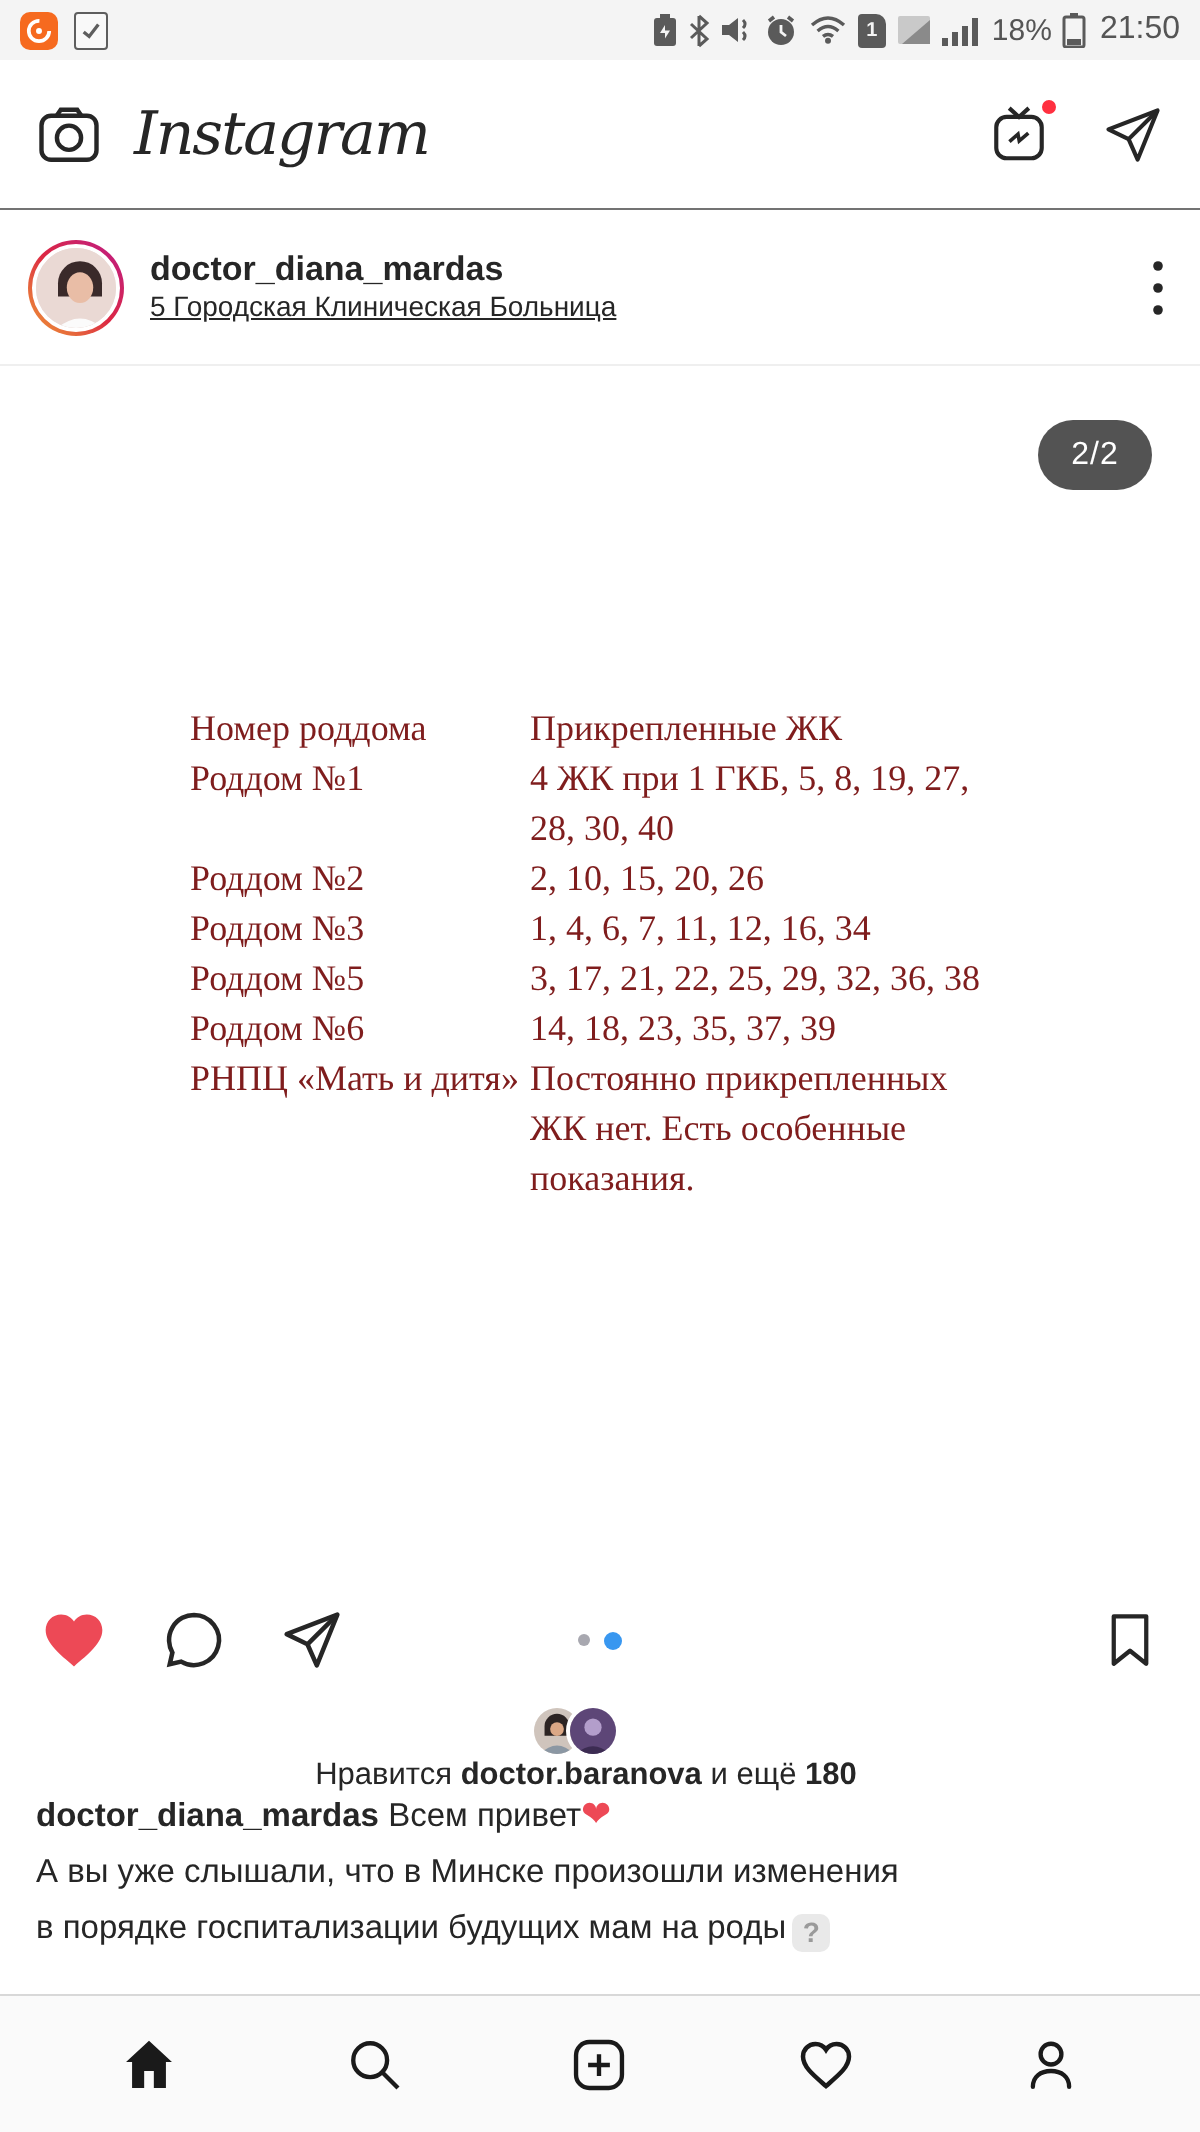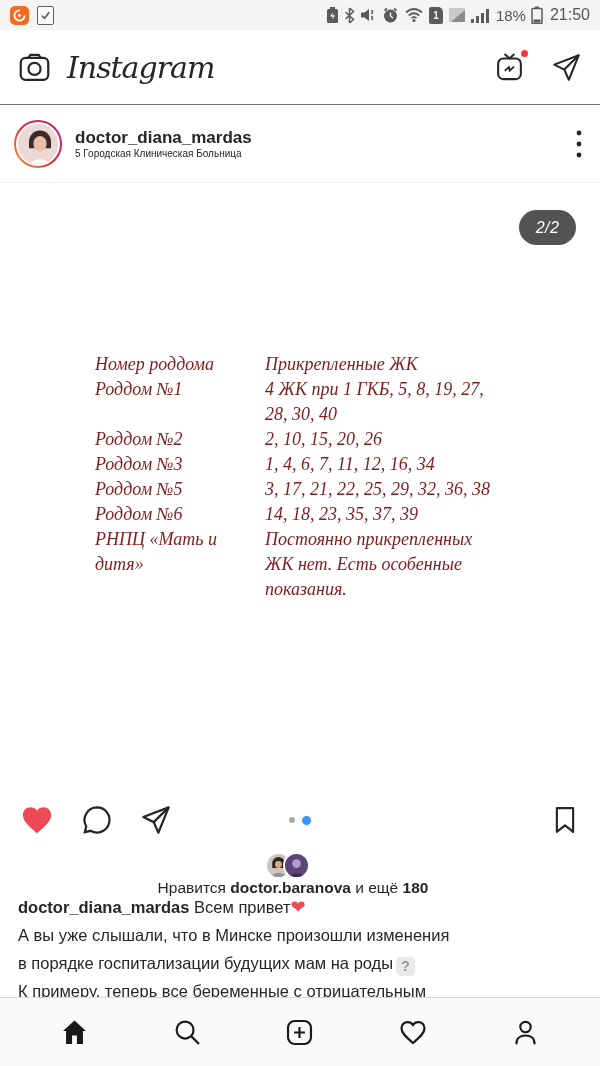--- a/index.html
+++ b/index.html
@@ -35,25 +35,25 @@
 
   
   .post-header { height:78px; display:flex; align-items:center; padding:0 14px;
     border-bottom:1px solid #efefef; background:#fff; }
   .avatar-ring { width:48px; height:48px; border-radius:50%; padding:2px;
     background:linear-gradient(45deg,#f09433,#e6683c,#dc2743,#cc2366,#bc1888); }
   .avatar-inner { width:44px; height:44px; border-radius:50%; border:2px solid #fff;
     overflow:hidden; background:#ead9d4; }
   .ph-text { margin-left:13px; line-height:1.25; }
   .ph-user { font-size:17px; font-weight:bold; }
-  .ph-loc { font-size:10px; }
+  .ph-loc { font-size:14px;text-decoration:underline; }
   .ph-more { margin-left:auto; padding:6px 4px; }
 
   
-  .post-image { position:relative; height:607px; background:#fff;font-style:italic; }
+  .post-image { position:relative; height:607px; background:#fff; }
   .page-badge { position:absolute; top:27px; right:24px; width:57px; height:35px;
     background:rgba(35,35,35,.78); border-radius:18px; color:#fff; font-size:16px;
     display:flex; align-items:center; justify-content:center; letter-spacing:.5px; }
   .pi-table { position:absolute; left:95px; top:169px;
     font-family:"Liberation Serif","DejaVu Serif",serif; font-size:18px;
     line-height:25px; color:#7f1d1d; }
   .t-row { display:flex; }
   .t-c1 { width:170px; flex-shrink:0; }
   .t-c2 { width:300px; white-space:pre-line; }
 
@@ -299,21 +299,20 @@
 
   <div class="caption">
     <div>
       <span class="b">doctor_diana_mardas</span>
       <span>Всем привет</span><span class="heart-emoji">❤</span>
     </div>
     <div>А вы уже слышали, что в Минске произошли изменения</div>
     <div>
       <span>в порядке госпитализации будущих мам на роды</span><span class="q-emoji">?</span>
     </div>
-    <div>К примеру, теперь все беременные с отрицательным</div>
   </div>
 
   <div class="bottom-nav">
     <span class="nav-item">
       <svg width="29" height="29" viewBox="0 0 24 24" fill="#1a1a1a">
           <path d="M12 2 L2.5 10.8 H5 V21.5 H10 V14.5 H14 V21.5 H19 V10.8 H21.5 Z"></path>
         </svg>
     </span>
     <span class="nav-item">
       <svg width="29" height="29" viewBox="0 0 24 24" fill="none" stroke="#1a1a1a" stroke-width="1.8">

